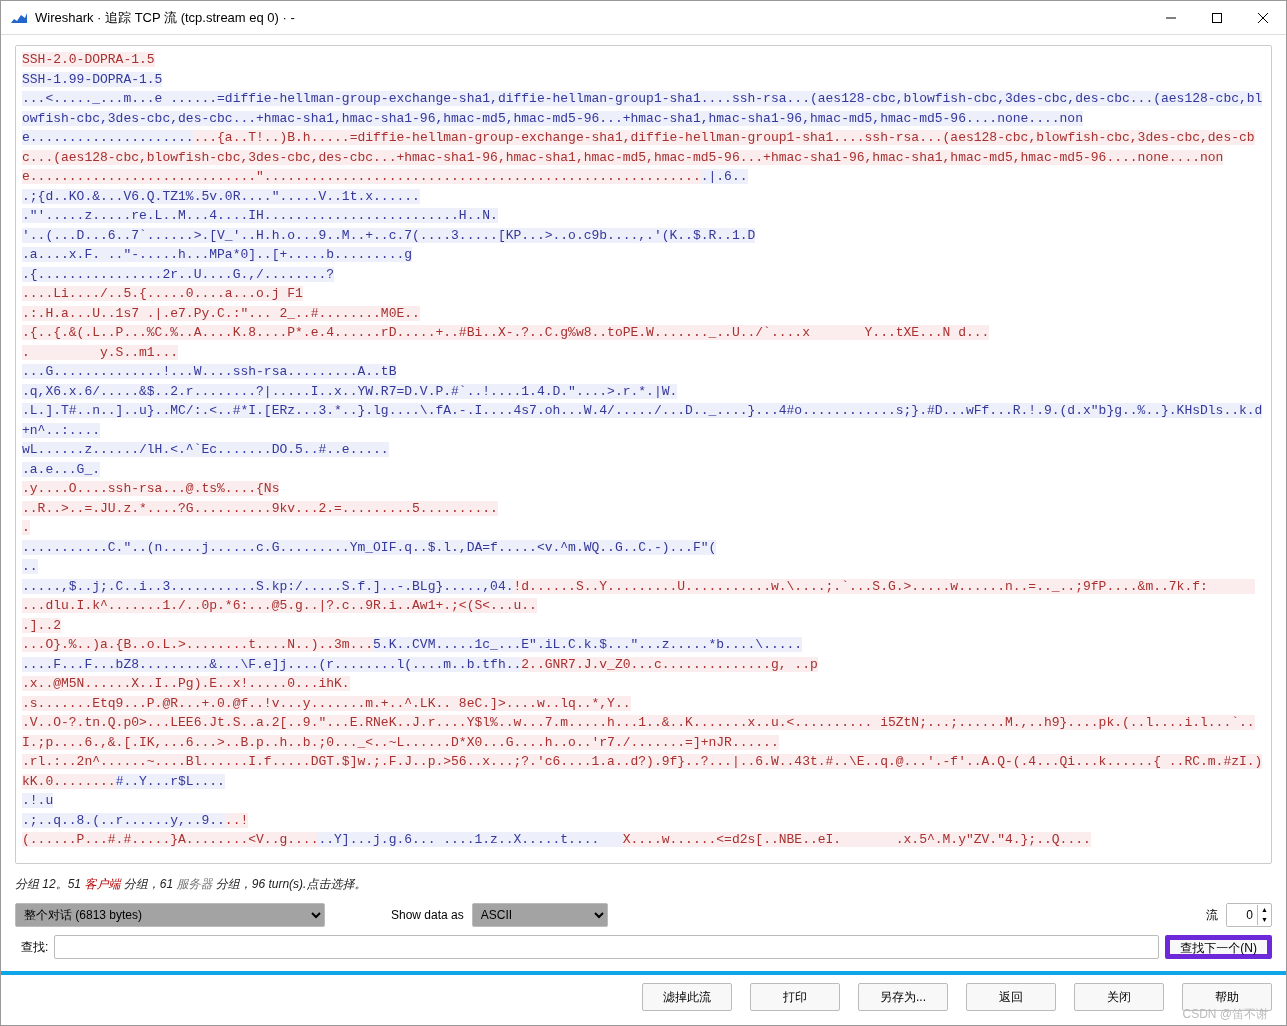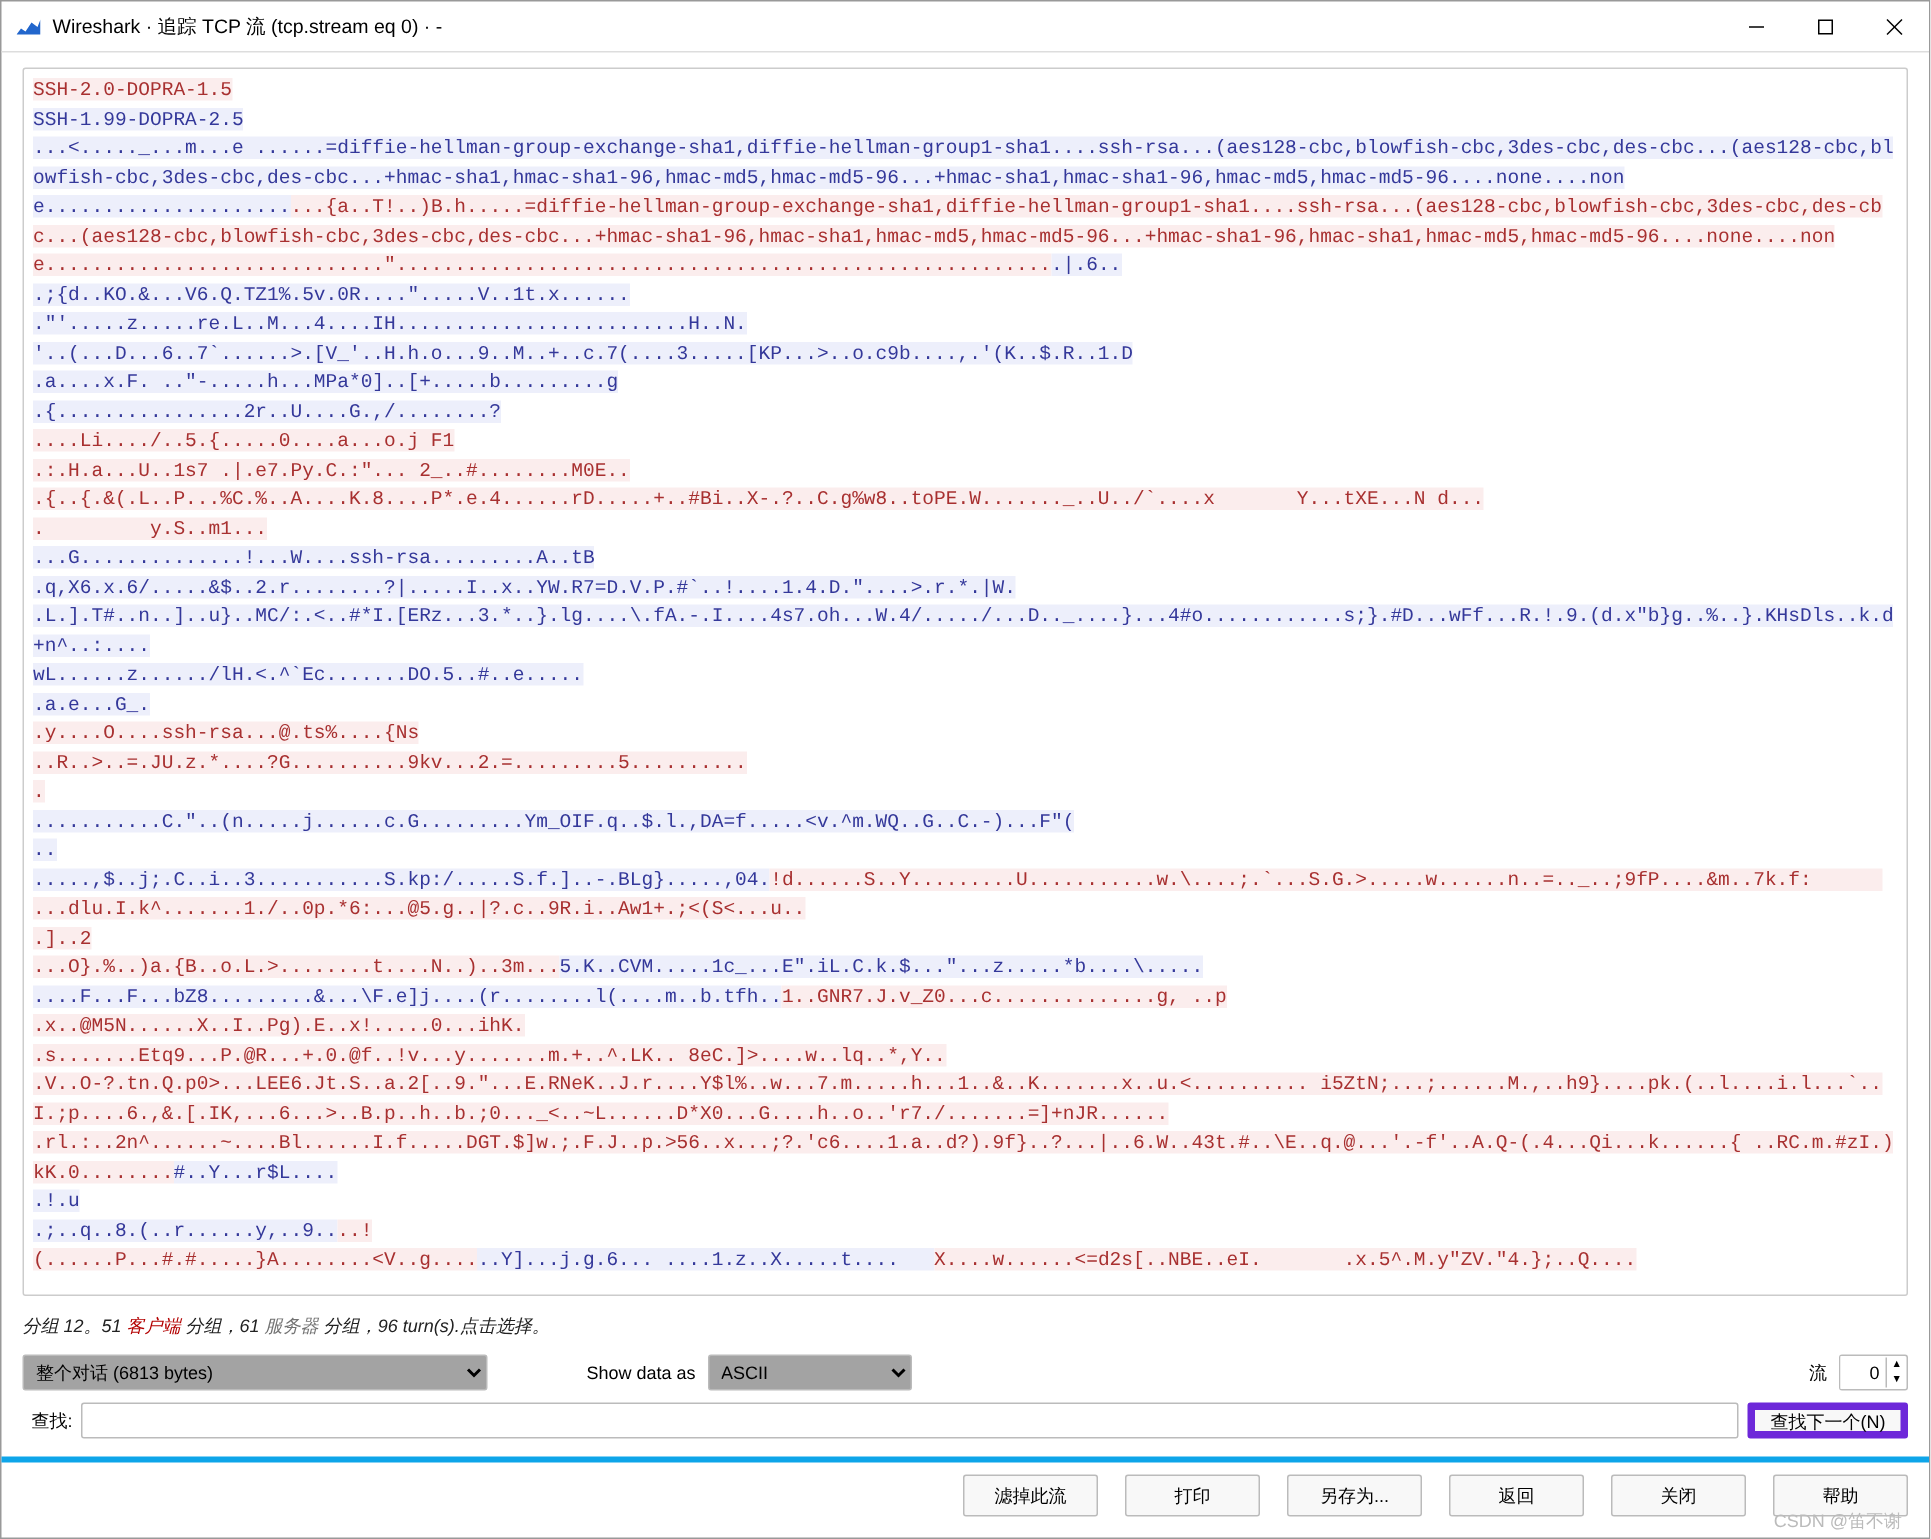--- a/index.html
+++ b/index.html
@@ -65,21 +65,21 @@
             <line x1="1" y1="1" x2="11" y2="11" stroke="#000"></line>
             <line x1="11" y1="1" x2="1" y2="11" stroke="#000"></line>
           </svg>
         </div>
     </div>
   </div>
 
   <div class="main">
     <div class="scrollwrap">
       <div id="stream-content" class="content"><span class="c">SSH-2.0-DOPRA-1.5</span>
-<span class="s">SSH-1.99-DOPRA-2.5</span>
+<span class="s">SSH-1.99-DOPRA-1.5</span>
 <span class="s">...&lt;....._...m...e ......=diffie-hellman-group-exchange-sha1,diffie-hellman-group1-sha1....ssh-rsa...(aes128-cbc,blowfish-cbc,3des-cbc,des-cbc...(aes128-cbc,blowfish-cbc,3des-cbc,des-cbc...+hmac-sha1,hmac-sha1-96,hmac-md5,hmac-md5-96...+hmac-sha1,hmac-sha1-96,hmac-md5,hmac-md5-96....none....none.....................</span><span class="c">...{a..T!..)B.h.....=diffie-hellman-group-exchange-sha1,diffie-hellman-group1-sha1....ssh-rsa...(aes128-cbc,blowfish-cbc,3des-cbc,des-cbc...(aes128-cbc,blowfish-cbc,3des-cbc,des-cbc...+hmac-sha1-96,hmac-sha1,hmac-md5,hmac-md5-96...+hmac-sha1-96,hmac-sha1,hmac-md5,hmac-md5-96....none....none............................."........................................................</span><span class="s">.|.6..</span>
 <span class="s">.;{d..KO.&amp;...V6.Q.TZ1%.5v.0R....".....V..1t.x......</span>
 <span class="s">."'.....z.....re.L..M...4....IH.........................H..N.</span>
 <span class="s">'..(...D...6..7`......&gt;.[V_'..H.h.o...9..M..+..c.7(....3.....[KP...&gt;..o.c9b....,.'(K..$.R..1.D</span>
 <span class="s">.a....x.F. .."-.....h...MPa*0]..[+.....b.........g</span>
 <span class="s">.{................2r..U....G.,/........?</span>
 <span class="c">....Li..../..5.{.....0....a...o.j F1</span>
 <span class="c">.:.H.a...U..1s7 .|.e7.Py.C.:"... 2_..#........M0E..</span>
 <span class="c">.{..{.&amp;(.L..P...%C.%..A....K.8....P*.e.4......rD.....+..#Bi..X-.?..C.g%w8..toPE.W......._..U../`....x       Y...tXE...N d...</span>
 <span class="c">.         y.S..m1...</span>
@@ -89,21 +89,21 @@
 <span class="s">wL......z....../lH.&lt;.^`Ec.......DO.5..#..e.....</span>
 <span class="s">.a.e...G_.</span>
 <span class="c">.y....O....ssh-rsa...@.ts%....{Ns</span>
 <span class="c">..R..&gt;..=.JU.z.*....?G..........9kv...2.=.........5..........</span>
 <span class="c">.</span>
 <span class="s">...........C."..(n.....j......c.G.........Ym_OIF.q..$.l.,DA=f.....&lt;v.^m.WQ..G..C.-)...F"(</span>
 <span class="s">..</span>
 <span class="s">.....,$..j;.C..i..3...........S.kp:/.....S.f.]..-.BLg}.....,04.</span><span class="c">!d......S..Y.........U...........w.\....;.`...S.G.&gt;.....w......n..=.._..;9fP....&amp;m..7k.f:      ...dlu.I.k^.......1./..0p.*6:...@5.g..|?.c..9R.i..Aw1+.;&lt;(S&lt;...u..</span>
 <span class="c">.]..2</span>
 <span class="c">...O}.%..)a.{B..o.L.&gt;........t....N..)..3m...</span><span class="s">5.K..CVM.....1c_...E".iL.C.k.$..."...z.....*b....\.....</span>
-<span class="s">....F...F...bZ8.........&amp;...\F.e]j....(r........l(....m..b.tfh..</span><span class="c">1..GNR7.J.v_Z0...c..............g, ..p</span>
+<span class="s">....F...F...bZ8.........&amp;...\F.e]j....(r........l(....m..b.tfh..</span><span class="c">2..GNR7.J.v_Z0...c..............g, ..p</span>
 <span class="c">.x..@M5N......X..I..Pg).E..x!.....0...ihK.</span>
 <span class="c">.s.......Etq9...P.@R...+.0.@f..!v...y.......m.+..^.LK.. 8eC.]&gt;....w..lq..*,Y..</span>
 <span class="c">.V..O-?.tn.Q.p0&gt;...LEE6.Jt.S..a.2[..9."...E.RNeK..J.r....Y$l%..w...7.m.....h...1..&amp;..K.......x..u.&lt;.......... i5ZtN;...;......M.,..h9}....pk.(..l....i.l...`..I.;p....6.,&amp;.[.IK,...6...&gt;..B.p..h..b.;0..._&lt;..~L......D*X0...G....h..o..'r7./.......=]+nJR......</span>
 <span class="c">.rl.:..2n^......~....Bl......I.f.....DGT.$]w.;.F.J..p.&gt;56..x...;?.'c6....1.a..d?).9f}..?...|..6.W..43t.#..\E..q.@...'.-f'..A.Q-(.4...Qi...k......{ ..RC.m.#zI.)kK.0........</span><span class="s">#..Y...r$L....</span>
 <span class="s">.!.u</span>
 <span class="s">.;..q..8.(..r......y,..9..</span><span class="c">..!</span>
 <span class="c">(......P...#.#.....}A........&lt;V..g....</span><span class="s">..Y]...j.g.6... ....1.z..X.....t....   </span><span class="c">X....w......&lt;=d2s[..NBE..eI.       .x.5^.M.y"ZV."4.};..Q....</span></div>
     </div>
   </div>
 

